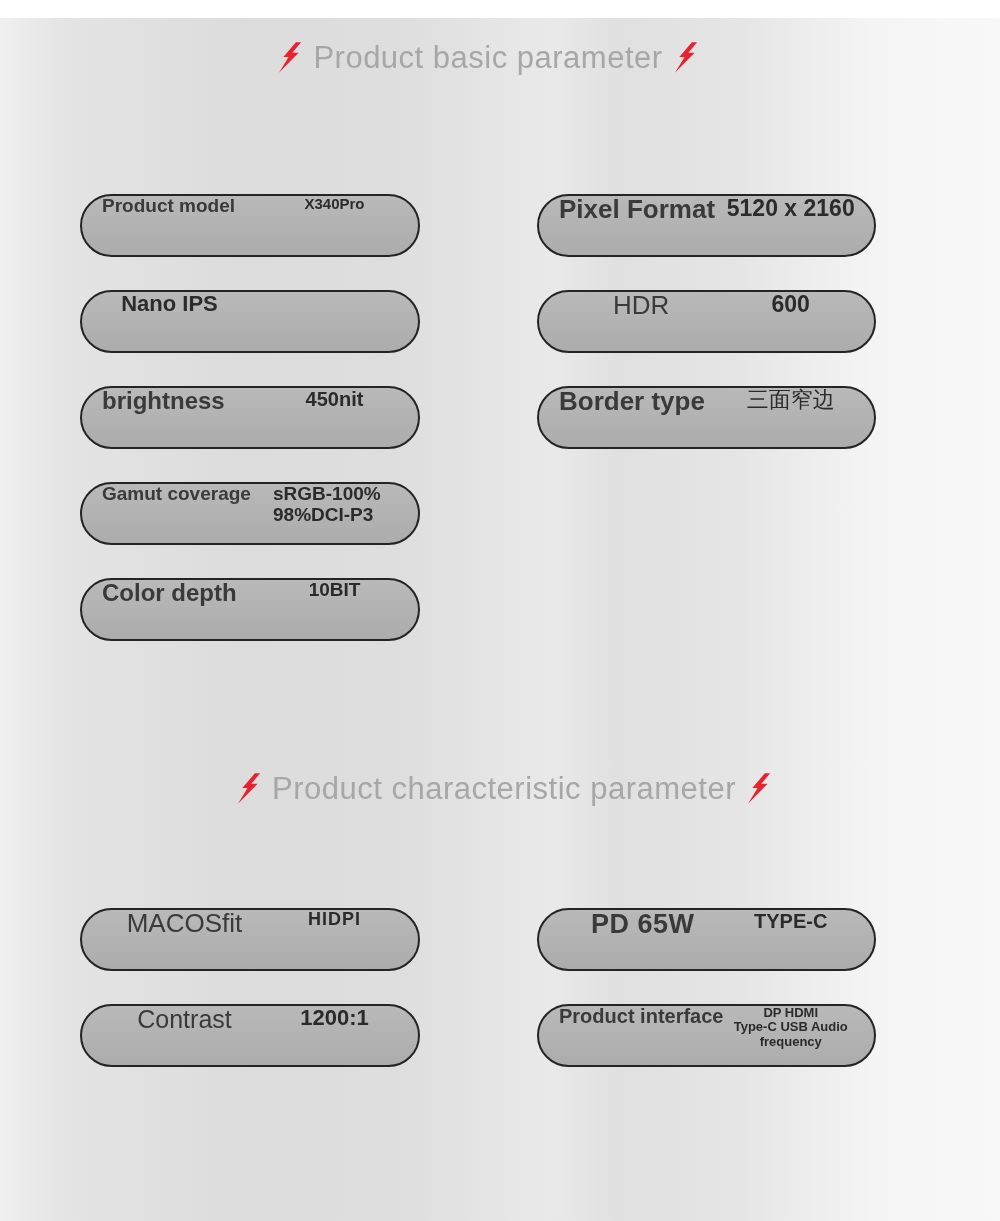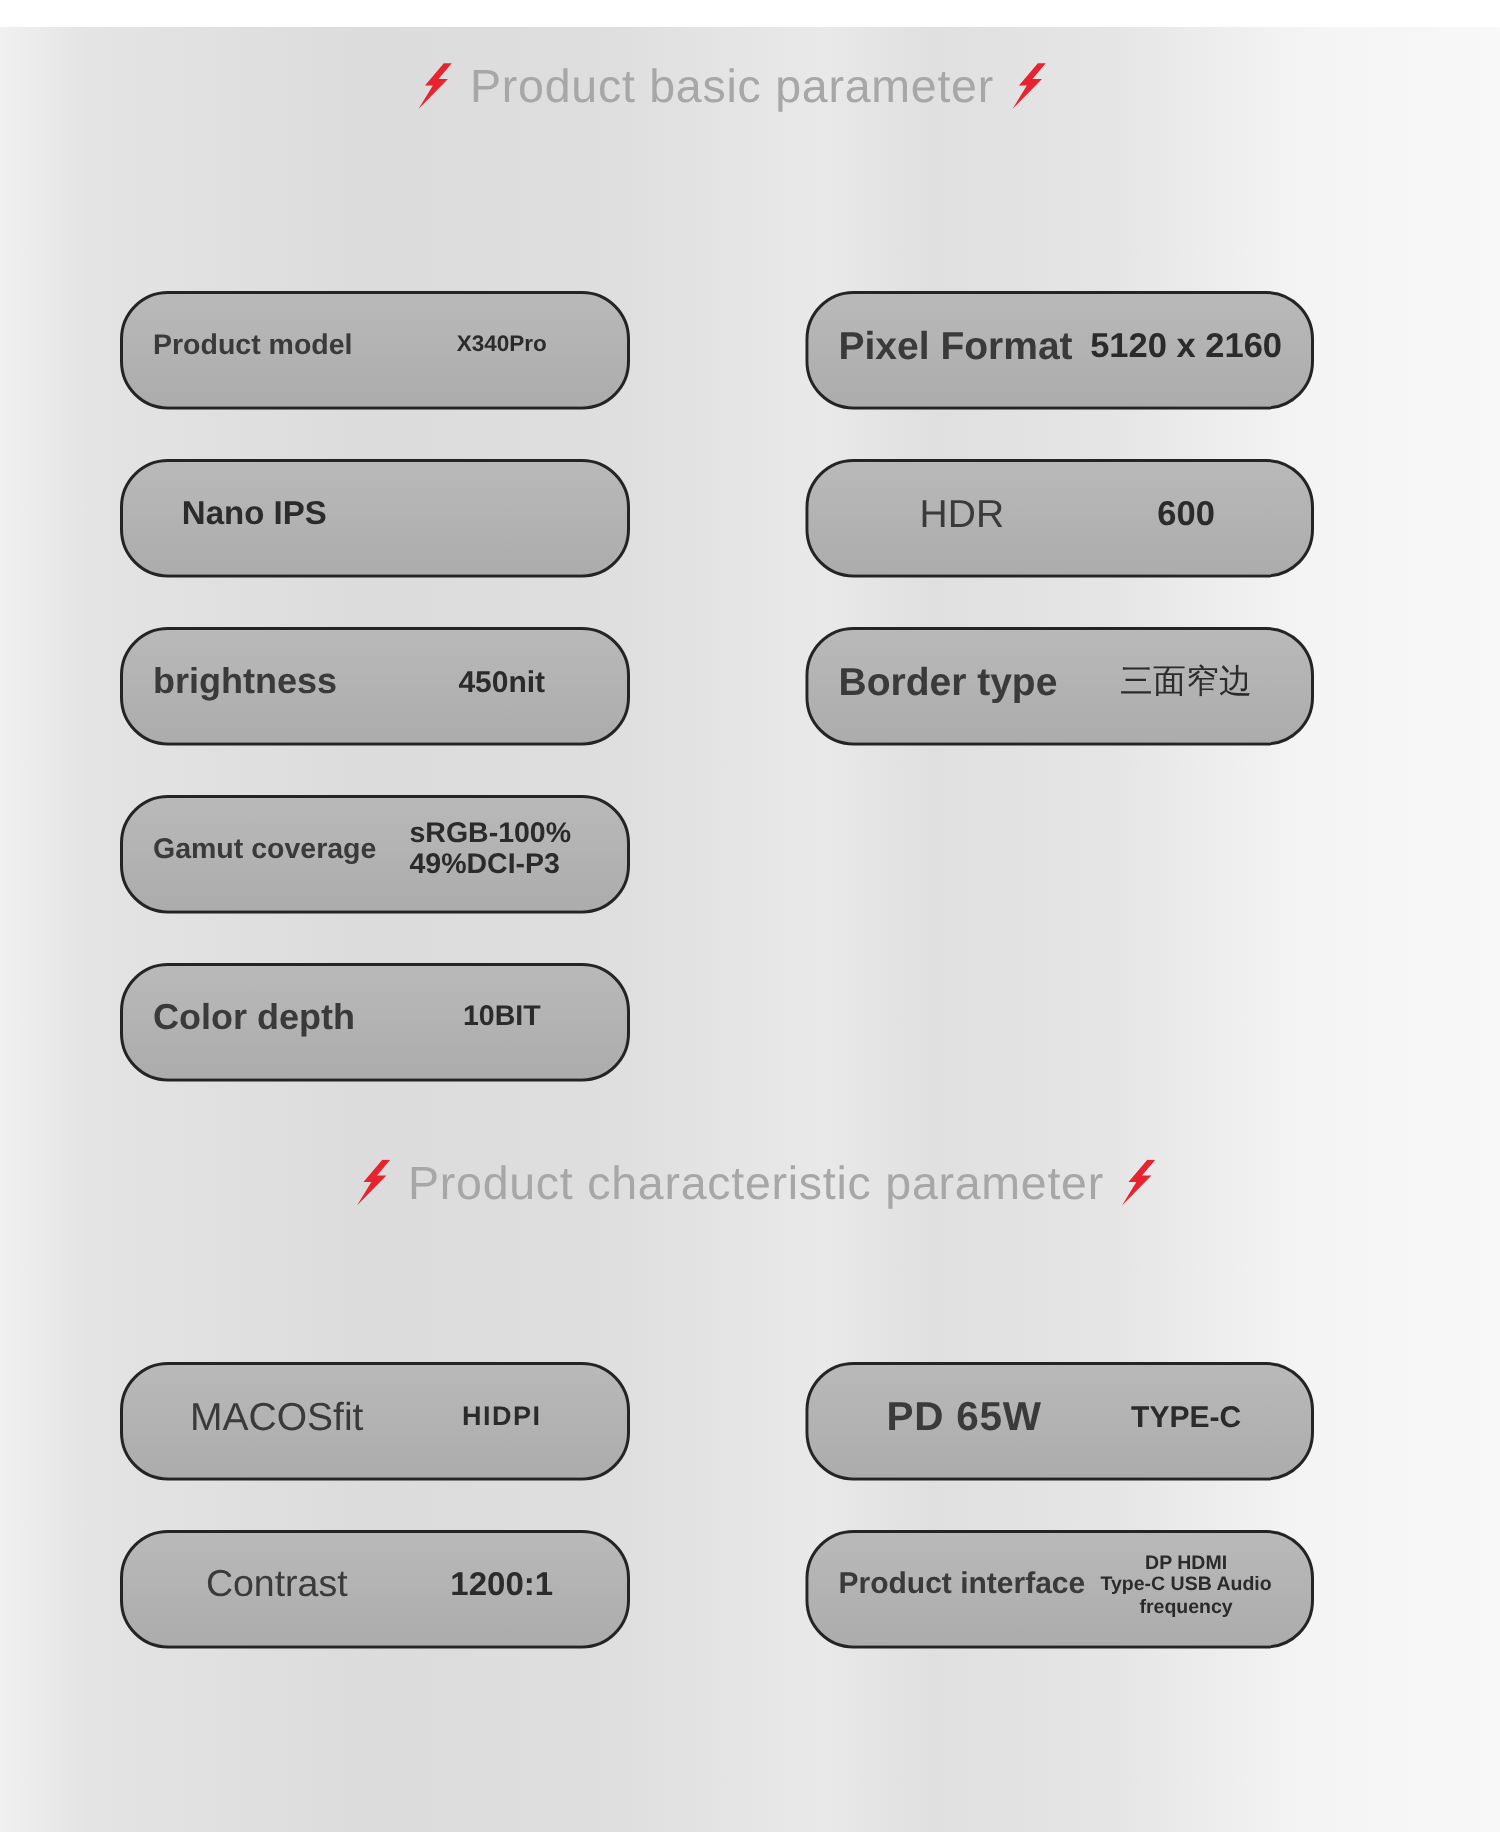--- a/index.html
+++ b/index.html
@@ -63,22 +63,22 @@
     gap:33px;
     width:340px;
   }
   #col-basic-left {left:80px; top:176px;}
   #col-basic-right{left:537px;top:176px;width:339px;}
   #col-char-left  {left:80px; top:890px;}
   #col-char-right {left:537px;top:890px;width:339px;}
   
   .pill{
     display:flex;
-    align-items:center;
-    height:79px;
+    align-items:flex-start;
+    height:63px;
     border:2px solid var(--pill-border);
     border-radius:32px;
     background:linear-gradient(180deg,var(--pill-bg-top),var(--pill-bg-bottom));
     padding:0 16px 6px 20px;
   }
   .pill .lbl{
     flex:1 1 55%;
     color:var(--label-color);
     line-height:1.05;
   }
@@ -138,21 +138,21 @@
       <span class="val v22">Nano IPS</span>
     </div>
     <div class="pill">
       <span class="lbl l24sb">brightness</span>
       <span class="val v20">450nit</span>
     </div>
     <div class="pill">
       <span class="lbl l19b">Gamut coverage</span>
       <span class="val v19 left-align">
         <span class="line">sRGB-100%</span>
-        <span class="line">49%DCI-P3</span>
+        <span class="line">98%DCI-P3</span>
       </span>
     </div>
     <div class="pill">
       <span class="lbl l24sb">Color depth</span>
       <span class="val v19">10BIT</span>
     </div>
   </div>
 
   <div class="col" id="col-basic-right">
     <div class="pill">

